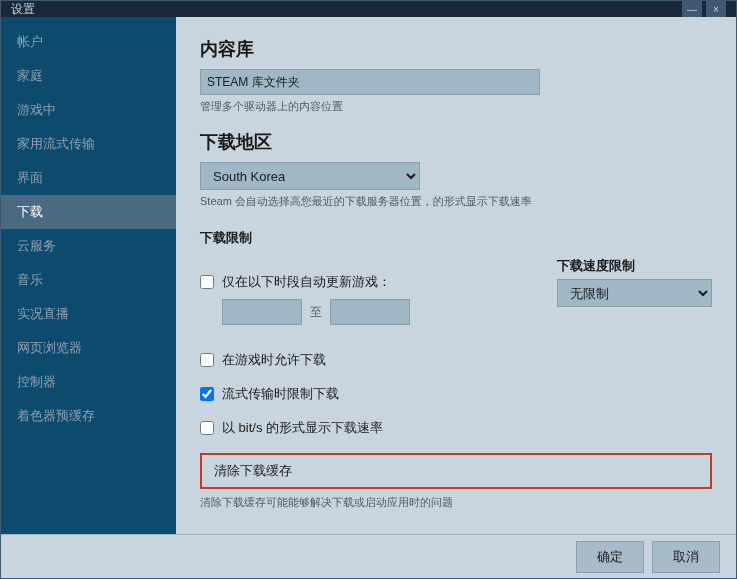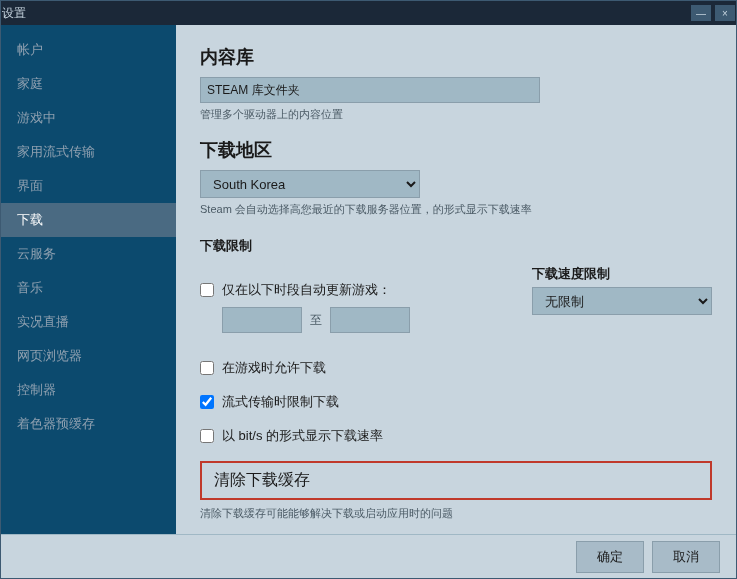--- a/index.html
+++ b/index.html
@@ -16,26 +16,26 @@
     .window {
       width: 737px;
       height: 579px;
       background: #2a475e;
       border: 1px solid #3d5a72;
       display: flex;
       flex-direction: column;
     }
 
     .title-bar {
-      height: 24px;
+      height: 16px;
       background: #1b2838;
       display: flex;
       align-items: center;
       justify-content: space-between;
-      padding: 0 1px;
+      padding: 0 10px;
       flex-shrink: 0;
     }
 
     .title-bar-text {
       color: #c6d4df;
       font-size: 12px;
     }
 
     .title-bar-controls {
       display: flex;
@@ -116,21 +116,21 @@
       cursor: pointer;
       outline: none;
       height: 28px;
     }
 
     .dropdown-region {
       width: 220px;
     }
 
     .dropdown-speed {
-      width: 180px;
+      width: 155px;
     }
 
     .text-field {
       background: #a0b8c5;
       border: 1px solid #8a9eab;
       height: 26px;
       width: 160px;
       padding: 2px 6px;
       font-size: 12px;
       color: #1a1a1a;
@@ -209,21 +209,21 @@
       color: #1a1a1a;
     }
 
     .clear-cache-btn {
       display: block;
       width: 100%;
       padding: 7px 12px;
       background: transparent;
       border: 2px solid #c0392b;
       color: #1a1a1a;
-      font-size: 16px;
+      font-size: 13px;
       font-family: inherit;
       text-align: left;
       cursor: pointer;
       margin-bottom: 6px;
     }
 
     .footer {
       height: 44px;
       background: #c8d5de;
       border-top: 1px solid #a0b8c5;

